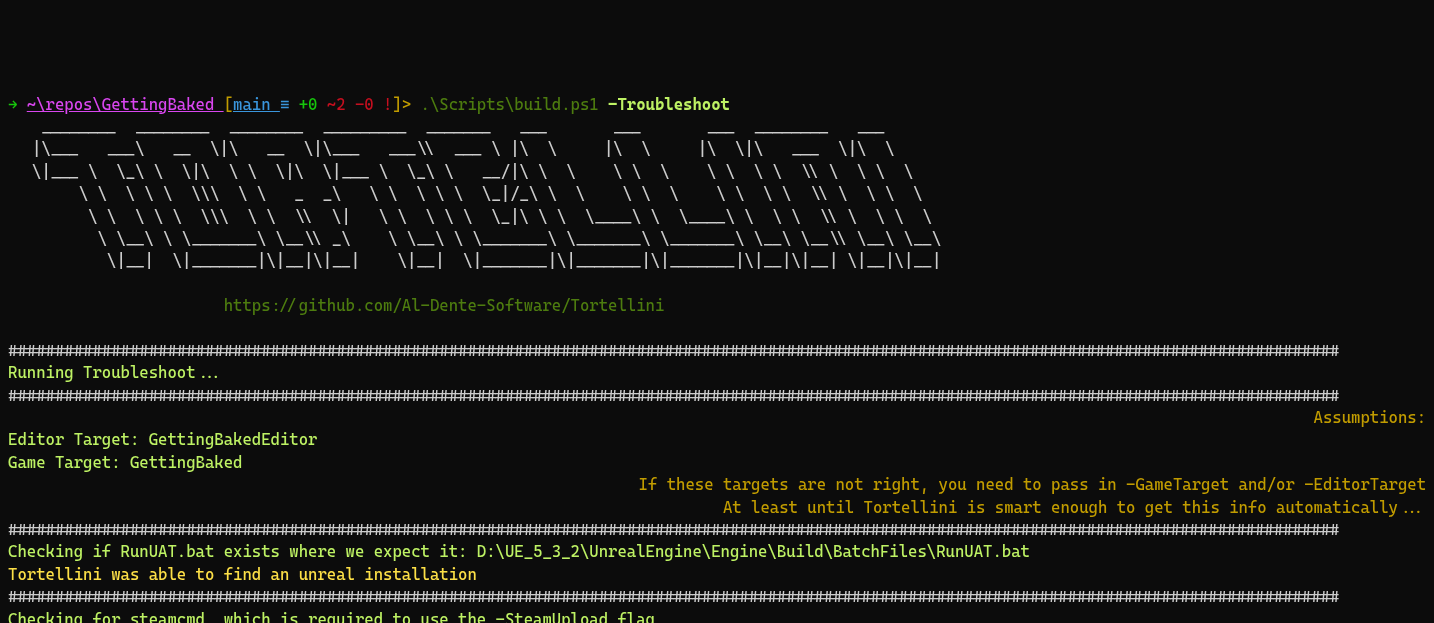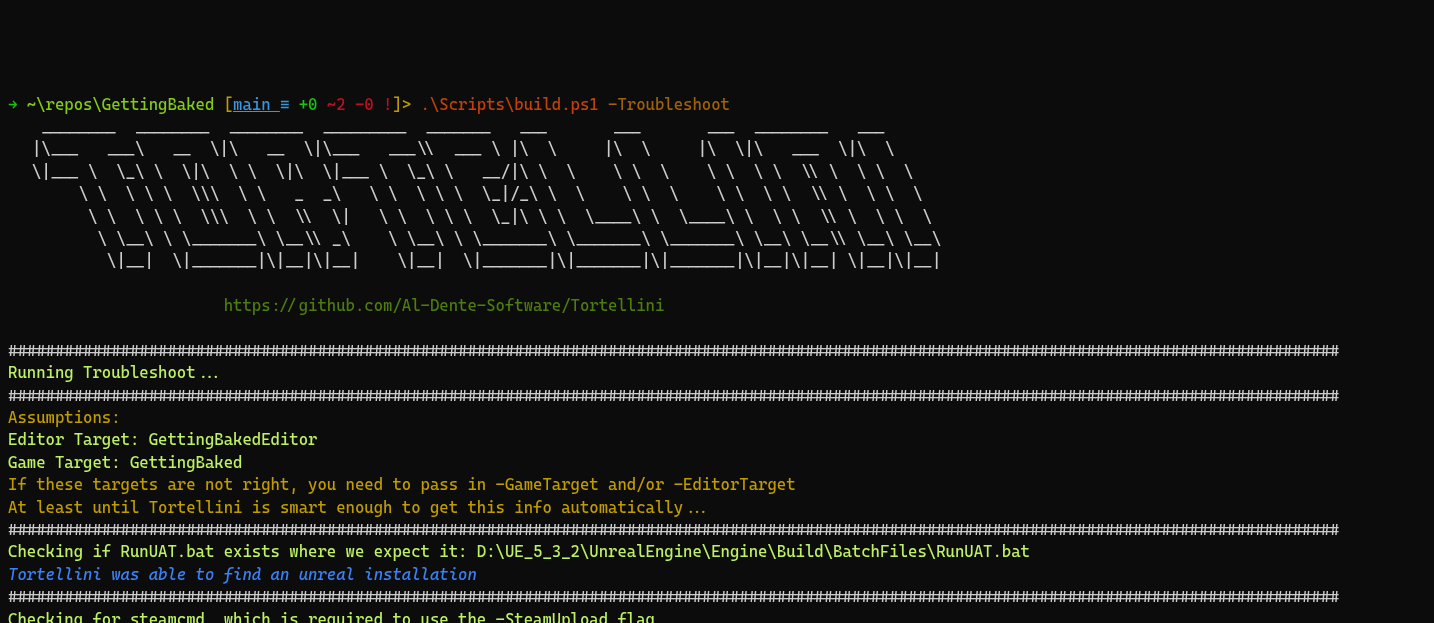--- a/index.html
+++ b/index.html
@@ -14,21 +14,22 @@
       font-size: 16px;
       line-height: 1.4;
       padding: 4px 8px;
       white-space: pre;
       overflow-x: auto;
     }
     .prompt-arrow {
       color: #16c60c;
     }
     .prompt-path {
-      color: #84cc16;
+      color: #d946ef;
+      text-decoration: underline;
     }
     .prompt-branch {
       color: #3a96dd;
       text-decoration: underline;
     }
     .prompt-equals {
       color: #3a96dd;
     }
     .git-add {
       color: #16c60c;
@@ -42,44 +43,45 @@
     .git-dirty {
       color: #c50f1f;
     }
     .prompt-bracket {
       color: #c19c00;
     }
     .prompt-chevron {
       color: #c19c00;
     }
     .command {
-      color: #c2410c;
+      color: #4d7c0f;
     }
     .command-arg {
-      color: #a16207;
+      color: #bef264;
+      font-weight: bold;
     }
     .ascii-art {
       color: #cccccc;
       margin-left: 24px;
     }
     .url {
       color: #4d7c0f;
     }
     .hash-line {
       color: #cccccc;
     }
     .white-text {
       color: #bef264;
     }
     .yellow-text {
       color: #c19c00;
+      text-align: right;
     }
     .green-text {
-      color: #3b82f6;
-      font-style: italic;
+      color: #fde047;
     }
     .line {
       display: block;
     }
   </style>
 </head>
 <body>
 
 
 

